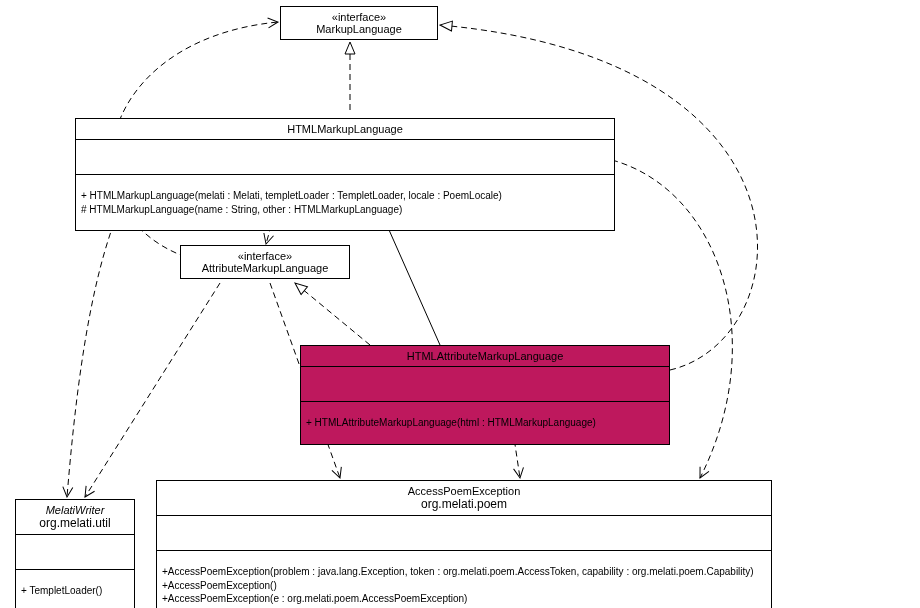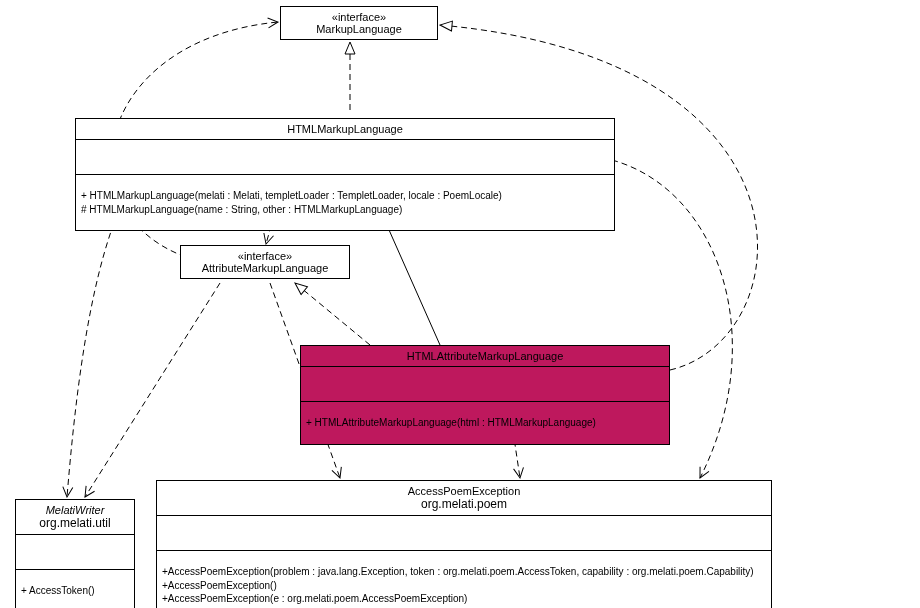--- a/index.html
+++ b/index.html
@@ -107,21 +107,21 @@
   </div>
 </div>
 
 <div class="uml-class" style="left:15px; top:499px; width:120px;">
   <div class="name-compartment">
     <div class="class-name italic">MelatiWriter</div>
     <div class="package-name">org.melati.util</div>
   </div>
   <div class="compartment"></div>
   <div class="compartment">
-    <div class="member-line">+ AccessToken()</div>
+    <div class="member-line">+ TempletLoader()</div>
   </div>
 </div>
 
 <div class="uml-class" style="left:156px; top:480px; width:616px;">
   <div class="name-compartment">
     <div class="class-name">AccessPoemException</div>
     <div class="package-name">org.melati.poem</div>
   </div>
   <div class="compartment"></div>
   <div class="compartment">

